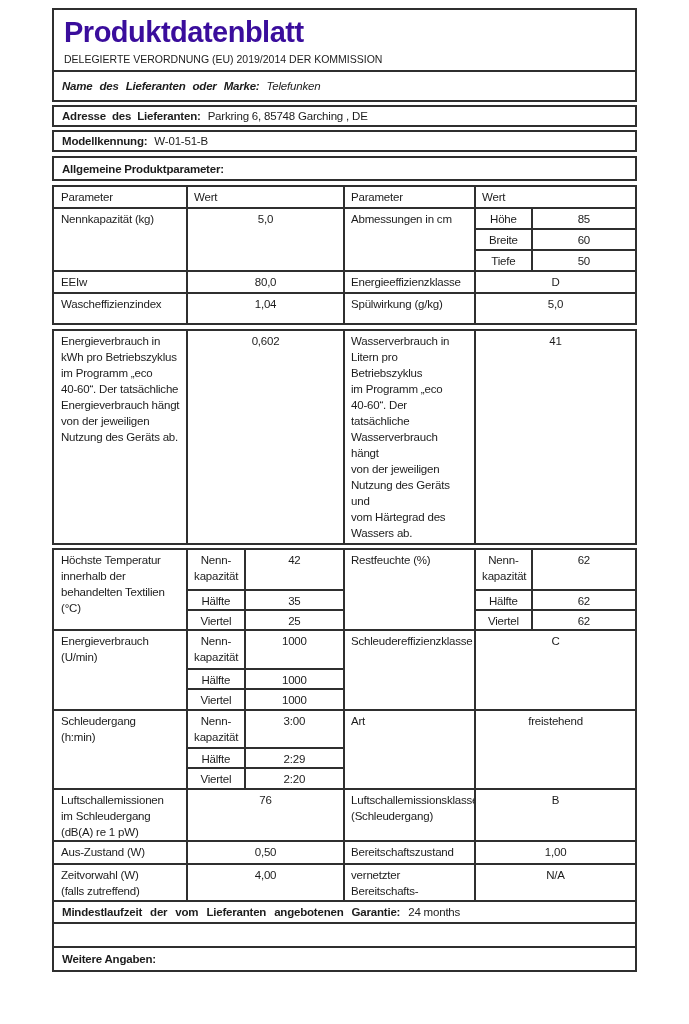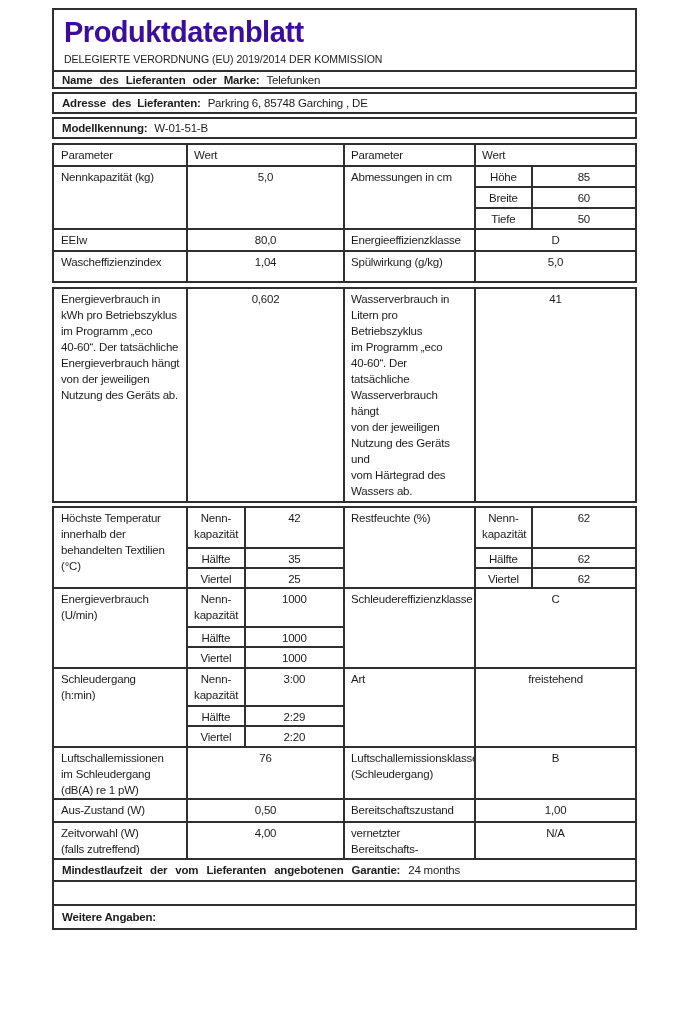--- a/index.html
+++ b/index.html
@@ -16,21 +16,21 @@
 
   
   .title-box { height: 64px; padding: 6px 10px 0 10px; }
   .page-title { font-size: 29px; line-height: 32px; font-weight: bold; letter-spacing: -0.5px; }
   .subtitle { font-size: 10.5px; margin-top: 5px; letter-spacing: 0; }
 
   
   .lrow { display: flex; align-items: center; padding: 0 8px; font-size: 11.5px; }
   .lrow .lab { font-weight: bold; word-spacing: 4px; margin-right: 7px; white-space: nowrap; }
   .lrow .val { white-space: nowrap; }
-  .h24 { height: 19px; } .h22 { height: 22px; } .h25 { height: 25px; }
+  .h24 { height: 32px; font-style: italic; } .h22 { height: 22px; } .h25 { height: 25px; }
 
   
   .tbl { display: grid; grid-template-columns: 133fr 58fr 100fr 132fr 57fr 105fr; font-size: 11.5px; }
   #g1 { grid-template-rows: 20px 21px 21px 21px 22px 31px; }
   #g2 { grid-template-rows: minmax(153px, auto); }
   #g3 { grid-template-rows: 39px 20px 20px 39px 20px 21px 38px 20px 21px 52px 23px 37px; }
   .c  { padding: 2px 6px; line-height: 16px; white-space: pre-line; overflow: hidden; }
   .bt { border-top: 2px solid #2f2f2f; }
   .bl { border-left: 2px solid #2f2f2f; }
   .lbl { text-align: left; }
@@ -68,20 +68,23 @@
   <div class="sec gap lrow h22">
     <span class="lab" style="word-spacing:3px">Adresse des Lieferanten:</span>
     <span class="val">Parkring 6, 85748 Garching , DE</span>
   </div>
 
   <div class="sec gap lrow h22">
     <span class="lab">Modellkennung:</span>
     <span class="val">W-01-51-B</span>
   </div>
 
+  <div class="sec gap4 lrow h25">
+    <span class="lab" style="word-spacing:0">Allgemeine Produktparameter:</span>
+  </div>
 
   <div class="sec gap4 tbl" id="g1">
     <div class="c lbl hdr" style="grid-area:1/1/2/2">Parameter</div>
     <div class="c lbl bl" style="grid-area:1/2/2/4">Wert</div>
     <div class="c lbl bl" style="grid-area:1/4/2/5">Parameter</div>
     <div class="c lbl bl" style="grid-area:1/5/2/7">Wert</div>
 
     <div class="c lbl bt hdr" style="grid-area:2/1/5/2">Nennkapazität (kg)</div>
     <div class="c ctr bt bl" style="grid-area:2/2/5/4">5,0</div>
     <div class="c lbl bt bl" style="grid-area:2/4/5/5">Abmessungen in cm</div>

